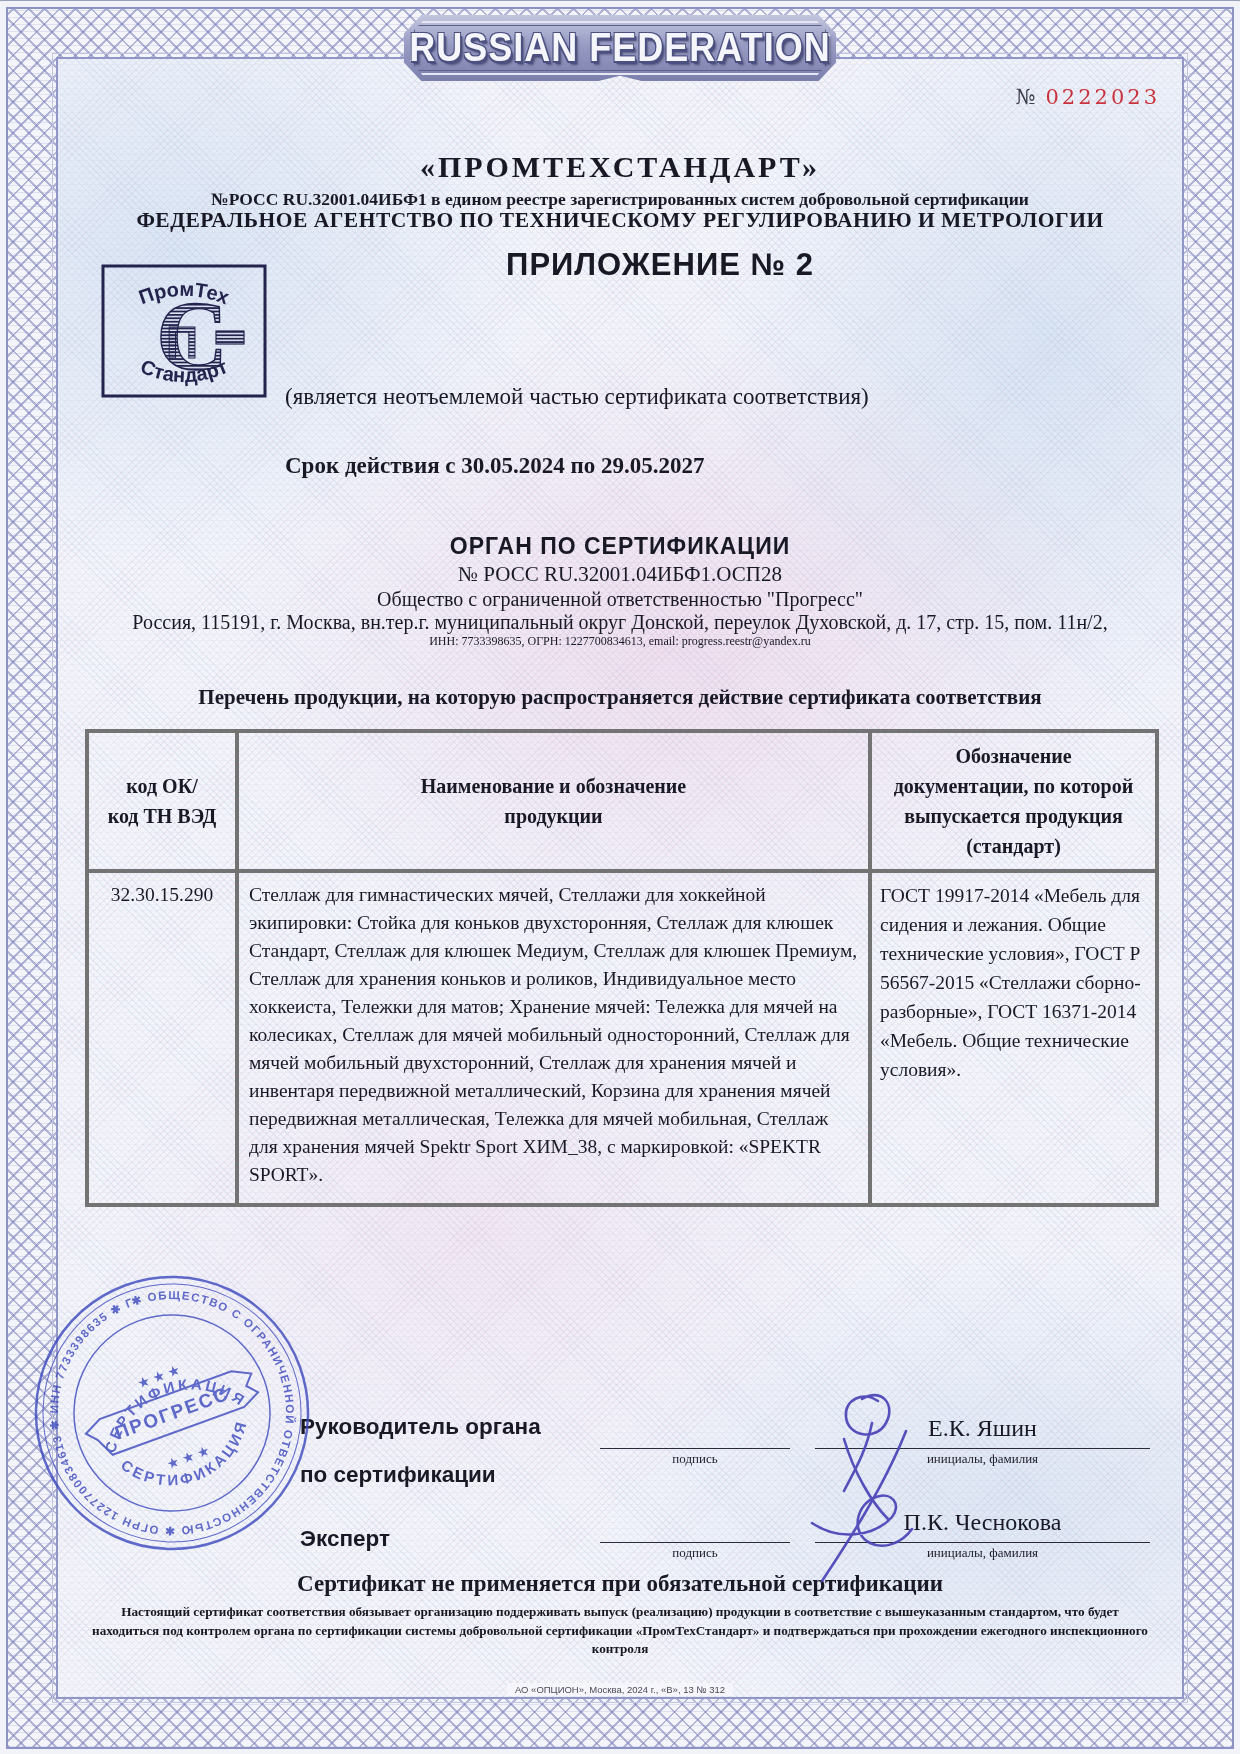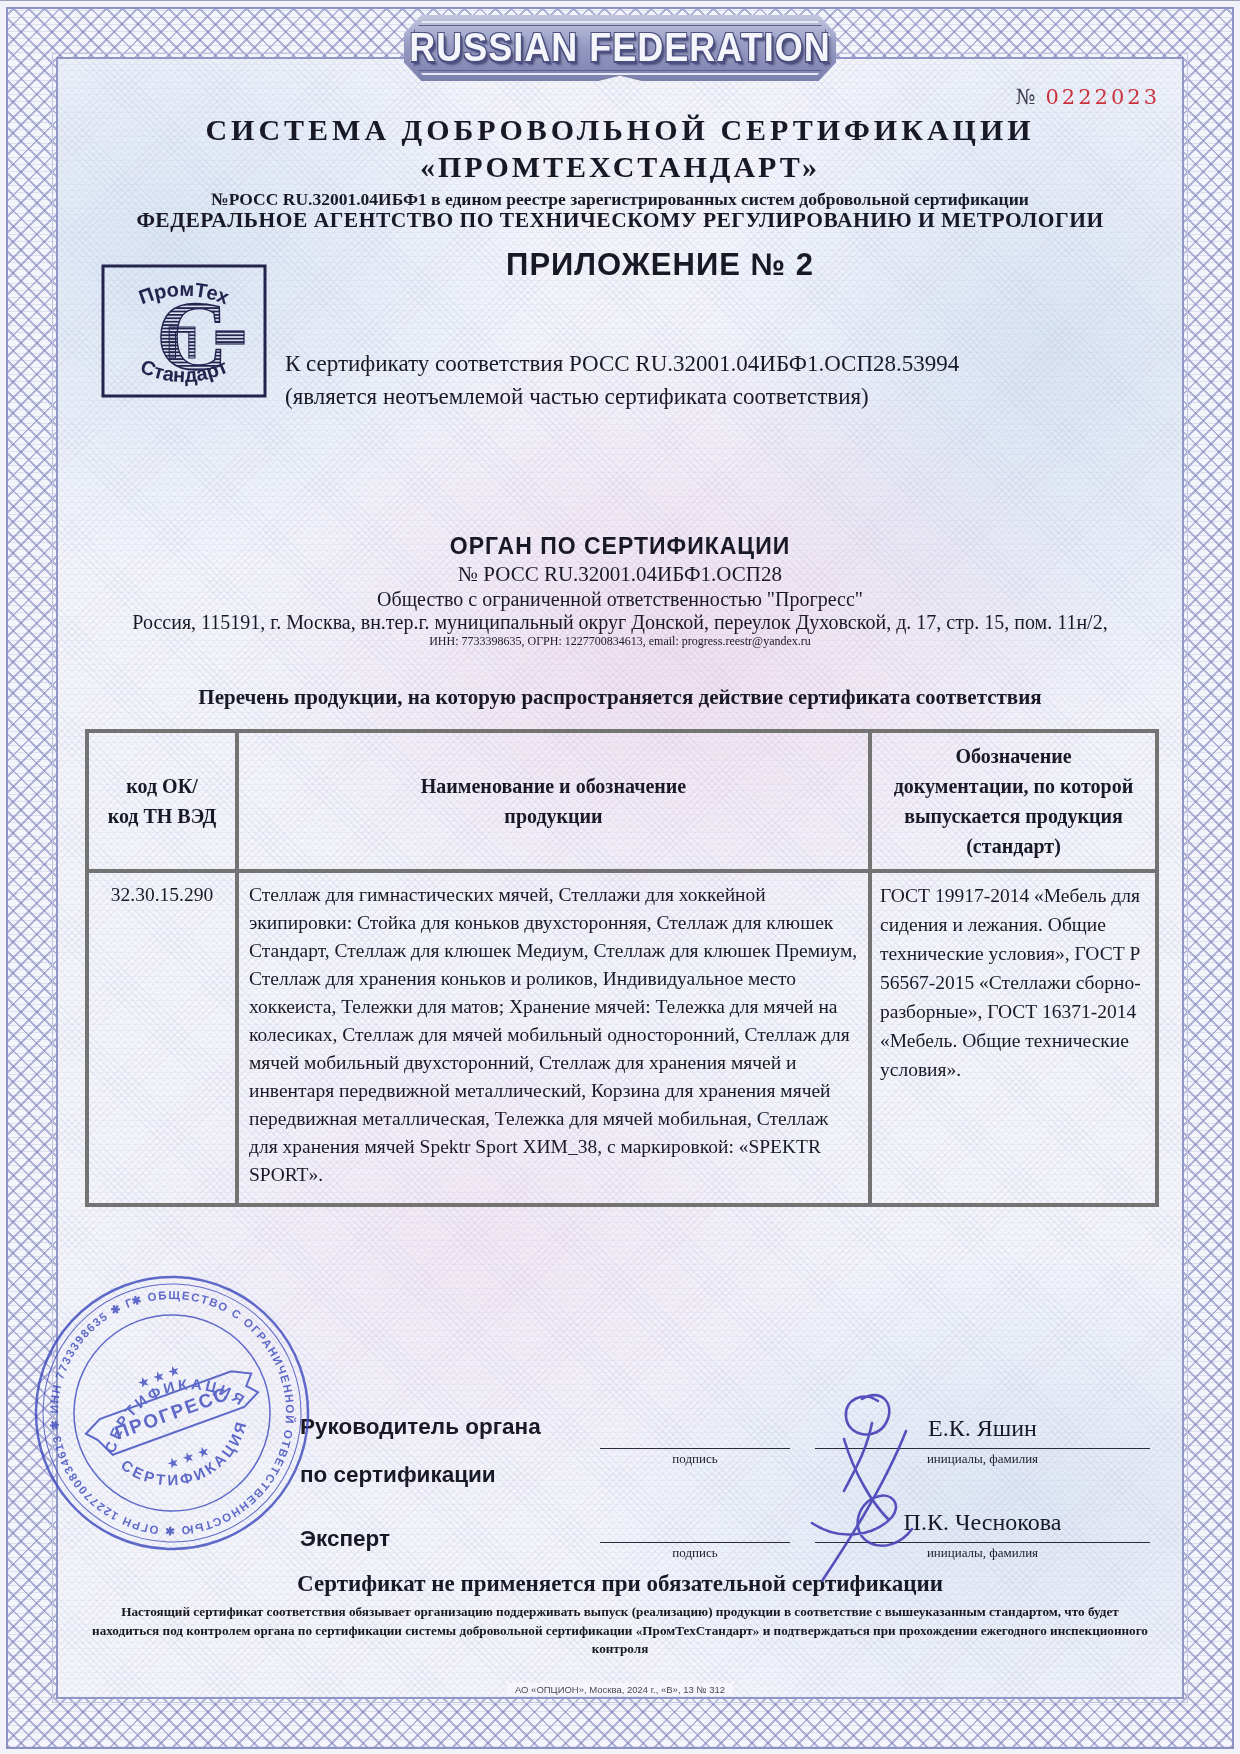--- a/index.html
+++ b/index.html
@@ -143,21 +143,20 @@
 
     <div class="banner">
       <div class="banner-frame"></div>
       <span class="banner-text">RUSSIAN FEDERATION</span>
     </div>
 
     <div class="doc-number">
       <span class="no-sign">№</span><span class="no-digits">0222023</span>
     </div>
 
-    <div class="center-line t-system">СИСТЕМА ДОБРОВОЛЬНОЙ СЕРТИФИКАЦИИ</div>
     <div class="center-line t-name">«ПРОМТЕХСТАНДАРТ»</div>
     <div class="center-line t-registry">№РОСС RU.32001.04ИБФ1 в едином реестре зарегистрированных систем добровольной сертификации</div>
     <div class="center-line t-agency">ФЕДЕРАЛЬНОЕ АГЕНТСТВО ПО ТЕХНИЧЕСКОМУ РЕГУЛИРОВАНИЮ И МЕТРОЛОГИИ</div>
     <div class="center-line t-appendix">ПРИЛОЖЕНИЕ № 2</div>
 
     <svg class="logo" viewBox="0 0 168 136">
       <defs>
         <pattern id="hl" width="6" height="3.4" patternUnits="userSpaceOnUse">
           <rect width="6" height="1.8" fill="#23234e"></rect>
         </pattern>
@@ -169,22 +168,22 @@
         <textPath href="#arcTop" startOffset="50%" text-anchor="middle">ПромТех</textPath>
       </text>
       <text x="92" y="106" font-family="Liberation Serif, serif" font-size="100" font-weight="bold" text-anchor="middle" fill="url(#hl)" stroke="#23234e" stroke-width="1.4">С</text>
       <text x="82" y="95" font-family="Liberation Sans, sans-serif" font-size="44" font-weight="bold" text-anchor="middle" fill="url(#hl)" stroke="#23234e" stroke-width="1">П</text>
       <rect x="116" y="68" width="28" height="13" fill="url(#hl)" stroke="#23234e" stroke-width="1.2"></rect>
       <text font-family="Liberation Sans, sans-serif" font-size="20" font-weight="bold" fill="#23234e">
         <textPath href="#arcBot" startOffset="50%" text-anchor="middle">Стандарт</textPath>
       </text>
     </svg>
 
-    <div class="cert-block c1">К сертификату соответствия РОСС RU.32001.04ИБФ1.ОСП28.53994</div>
     <div class="cert-block c2">(является неотъемлемой частью сертификата соответствия)</div>
+    <div class="cert-block c3">Срок действия с 30.05.2024 по 29.05.2027</div>
 
     <div class="center-line b-heading">ОРГАН ПО СЕРТИФИКАЦИИ</div>
     <div class="center-line b-number">№ РОСС RU.32001.04ИБФ1.ОСП28</div>
     <div class="center-line b-company">Общество с ограниченной ответственностью "Прогресс"</div>
     <div class="center-line b-address">Россия, 115191, г. Москва, вн.тер.г. муниципальный округ Донской, переулок Духовской, д. 17, стр. 15, пом. 11н/2,</div>
     <div class="center-line b-requisites">ИНН: 7733398635, ОГРН: 1227700834613, email: progress.reestr@yandex.ru</div>
 
     <div class="center-line products-title">Перечень продукции, на которую распространяется действие сертификата соответствия</div>
 
     <table class="products">

